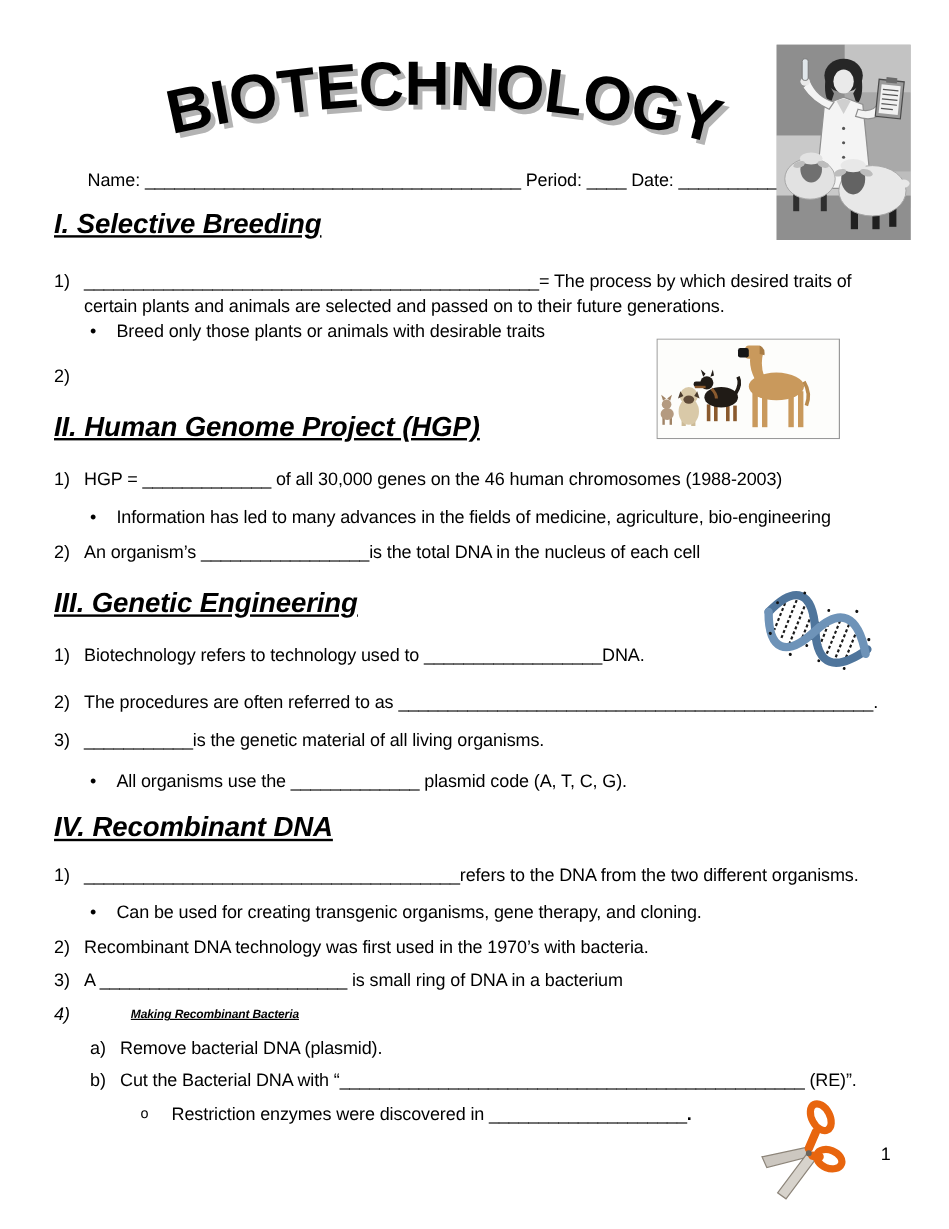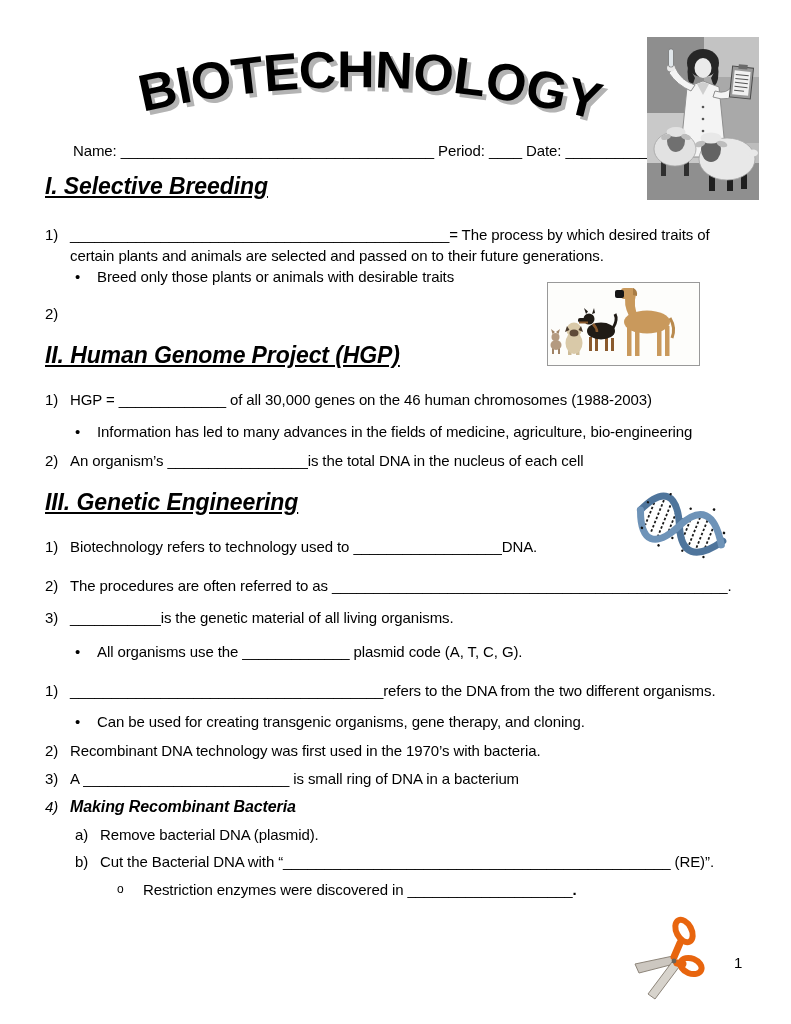--- a/index.html
+++ b/index.html
@@ -14,21 +14,21 @@
   .heading{font-size:23px;line-height:23px;font-weight:bold;font-style:italic;text-decoration:underline;}
   .row{display:flex;align-items:flex-start;}
   .num{flex:none;width:25px;}
   .txt{flex:1;min-width:0;}
   .narrow{max-width:485px;}
   .bullet{padding-left:30px;}
   .marker{flex:none;width:22px;}
   .sub{padding-left:30px;}
   .osub{padding-left:72px;}
   .omark{flex:none;width:26px;font-size:12px;}
-  .subhead{font-weight:bold;font-style:italic;font-size:16px;}
+  .subhead{font-weight:bold;font-style:italic;text-decoration:underline;font-size:10px;margin-left:39px;}
   .italicnum{font-style:italic;}
   .boldp{font-weight:bold;}
   .mt0{margin-top:0;}  .mt6{margin-top:6px;}  .mt7{margin-top:7px;}
   .mt8{margin-top:8px;} .mt10{margin-top:10px;} .mt11{margin-top:11px;}
   .mt13{margin-top:13px;} .mt14{margin-top:14px;} .mt16{margin-top:16px;}
   .mt18{margin-top:18px;} .mt20{margin-top:20px;} .mt22{margin-top:22px;}
   .mt26{margin-top:26px;}
   .img-abs{position:absolute;}
   .pagenum{position:absolute;left:734px;top:952px;}
 </style>
@@ -103,20 +103,21 @@
     </div>
     <div class="row mt11">
       <span class="num">3)</span>
       <span class="txt">___________is the genetic material of all living organisms.</span>
     </div>
     <div class="row bullet mt13">
       <span class="marker">•</span>
       <span class="txt">All organisms use the _____________ plasmid code (A, T, C, G).</span>
     </div>
 
+    <div class="heading mt16">IV. Recombinant DNA</div>
 
     <div class="row mt18">
       <span class="num">1)</span>
       <span class="txt">______________________________________refers to the DNA from the two different organisms.</span>
     </div>
     <div class="row bullet mt10">
       <span class="marker">•</span>
       <span class="txt">Can be used for creating transgenic organisms, gene therapy, and cloning.</span>
     </div>
     <div class="row mt8">

